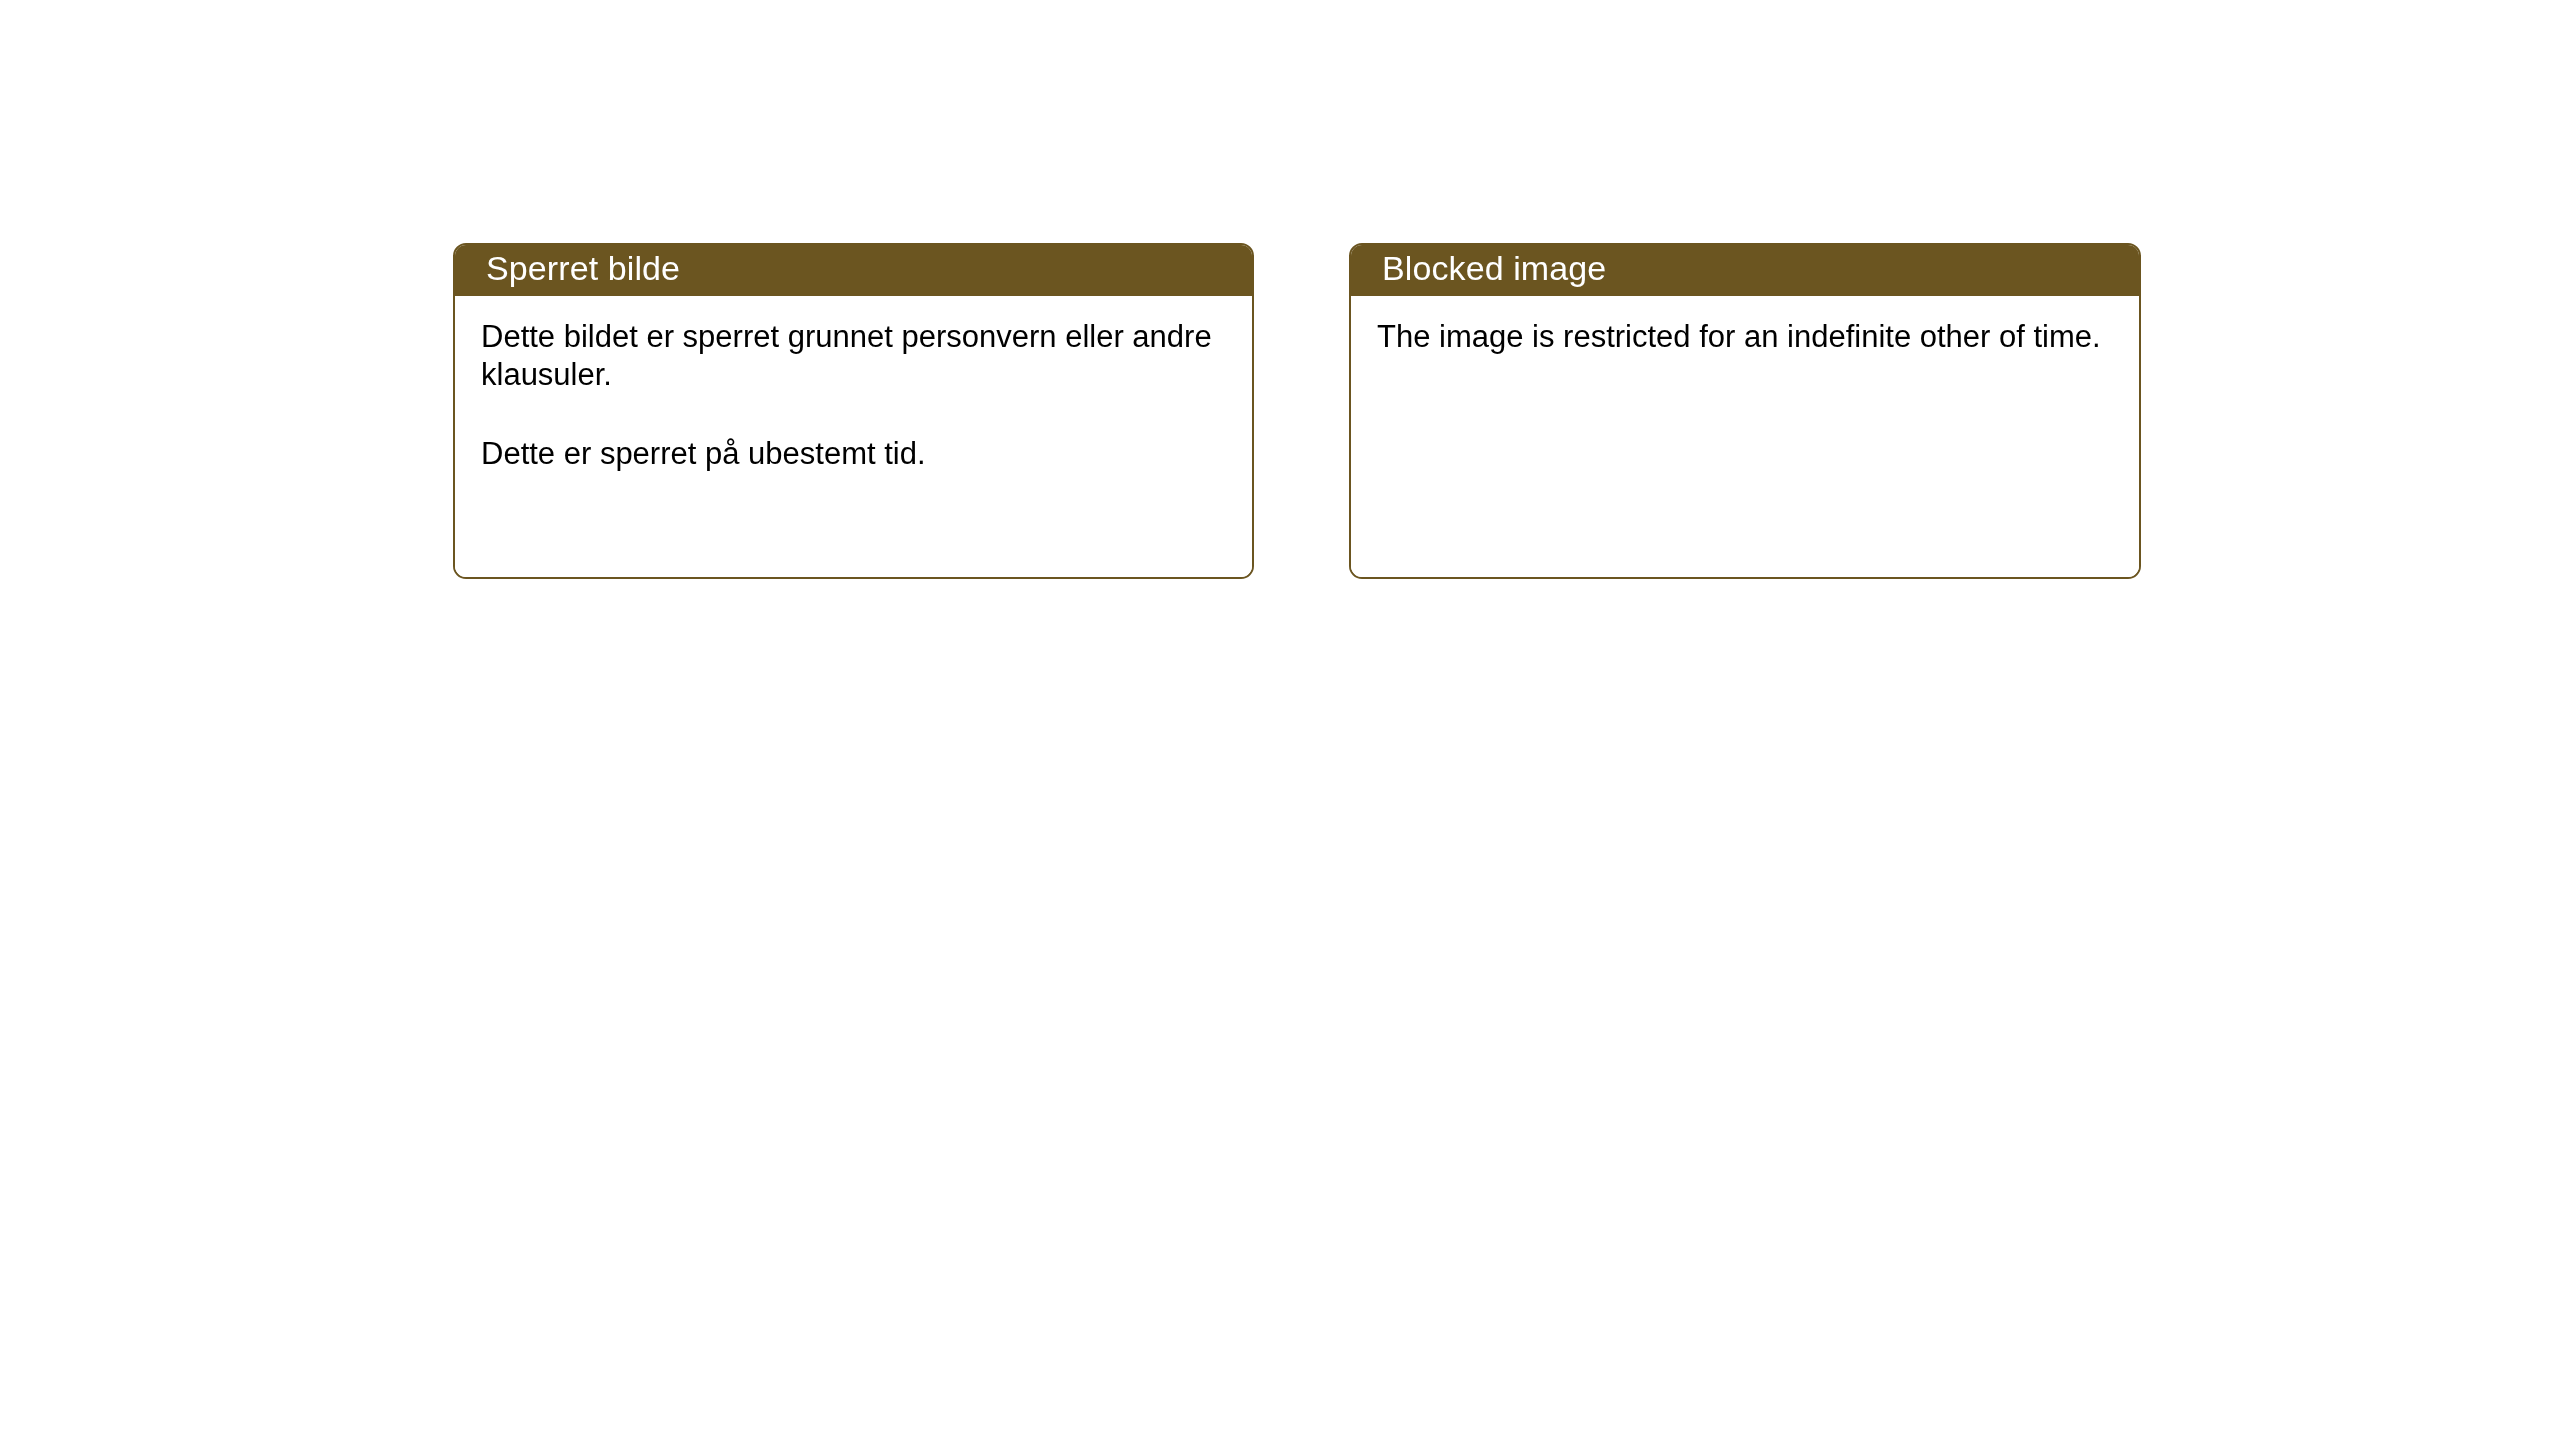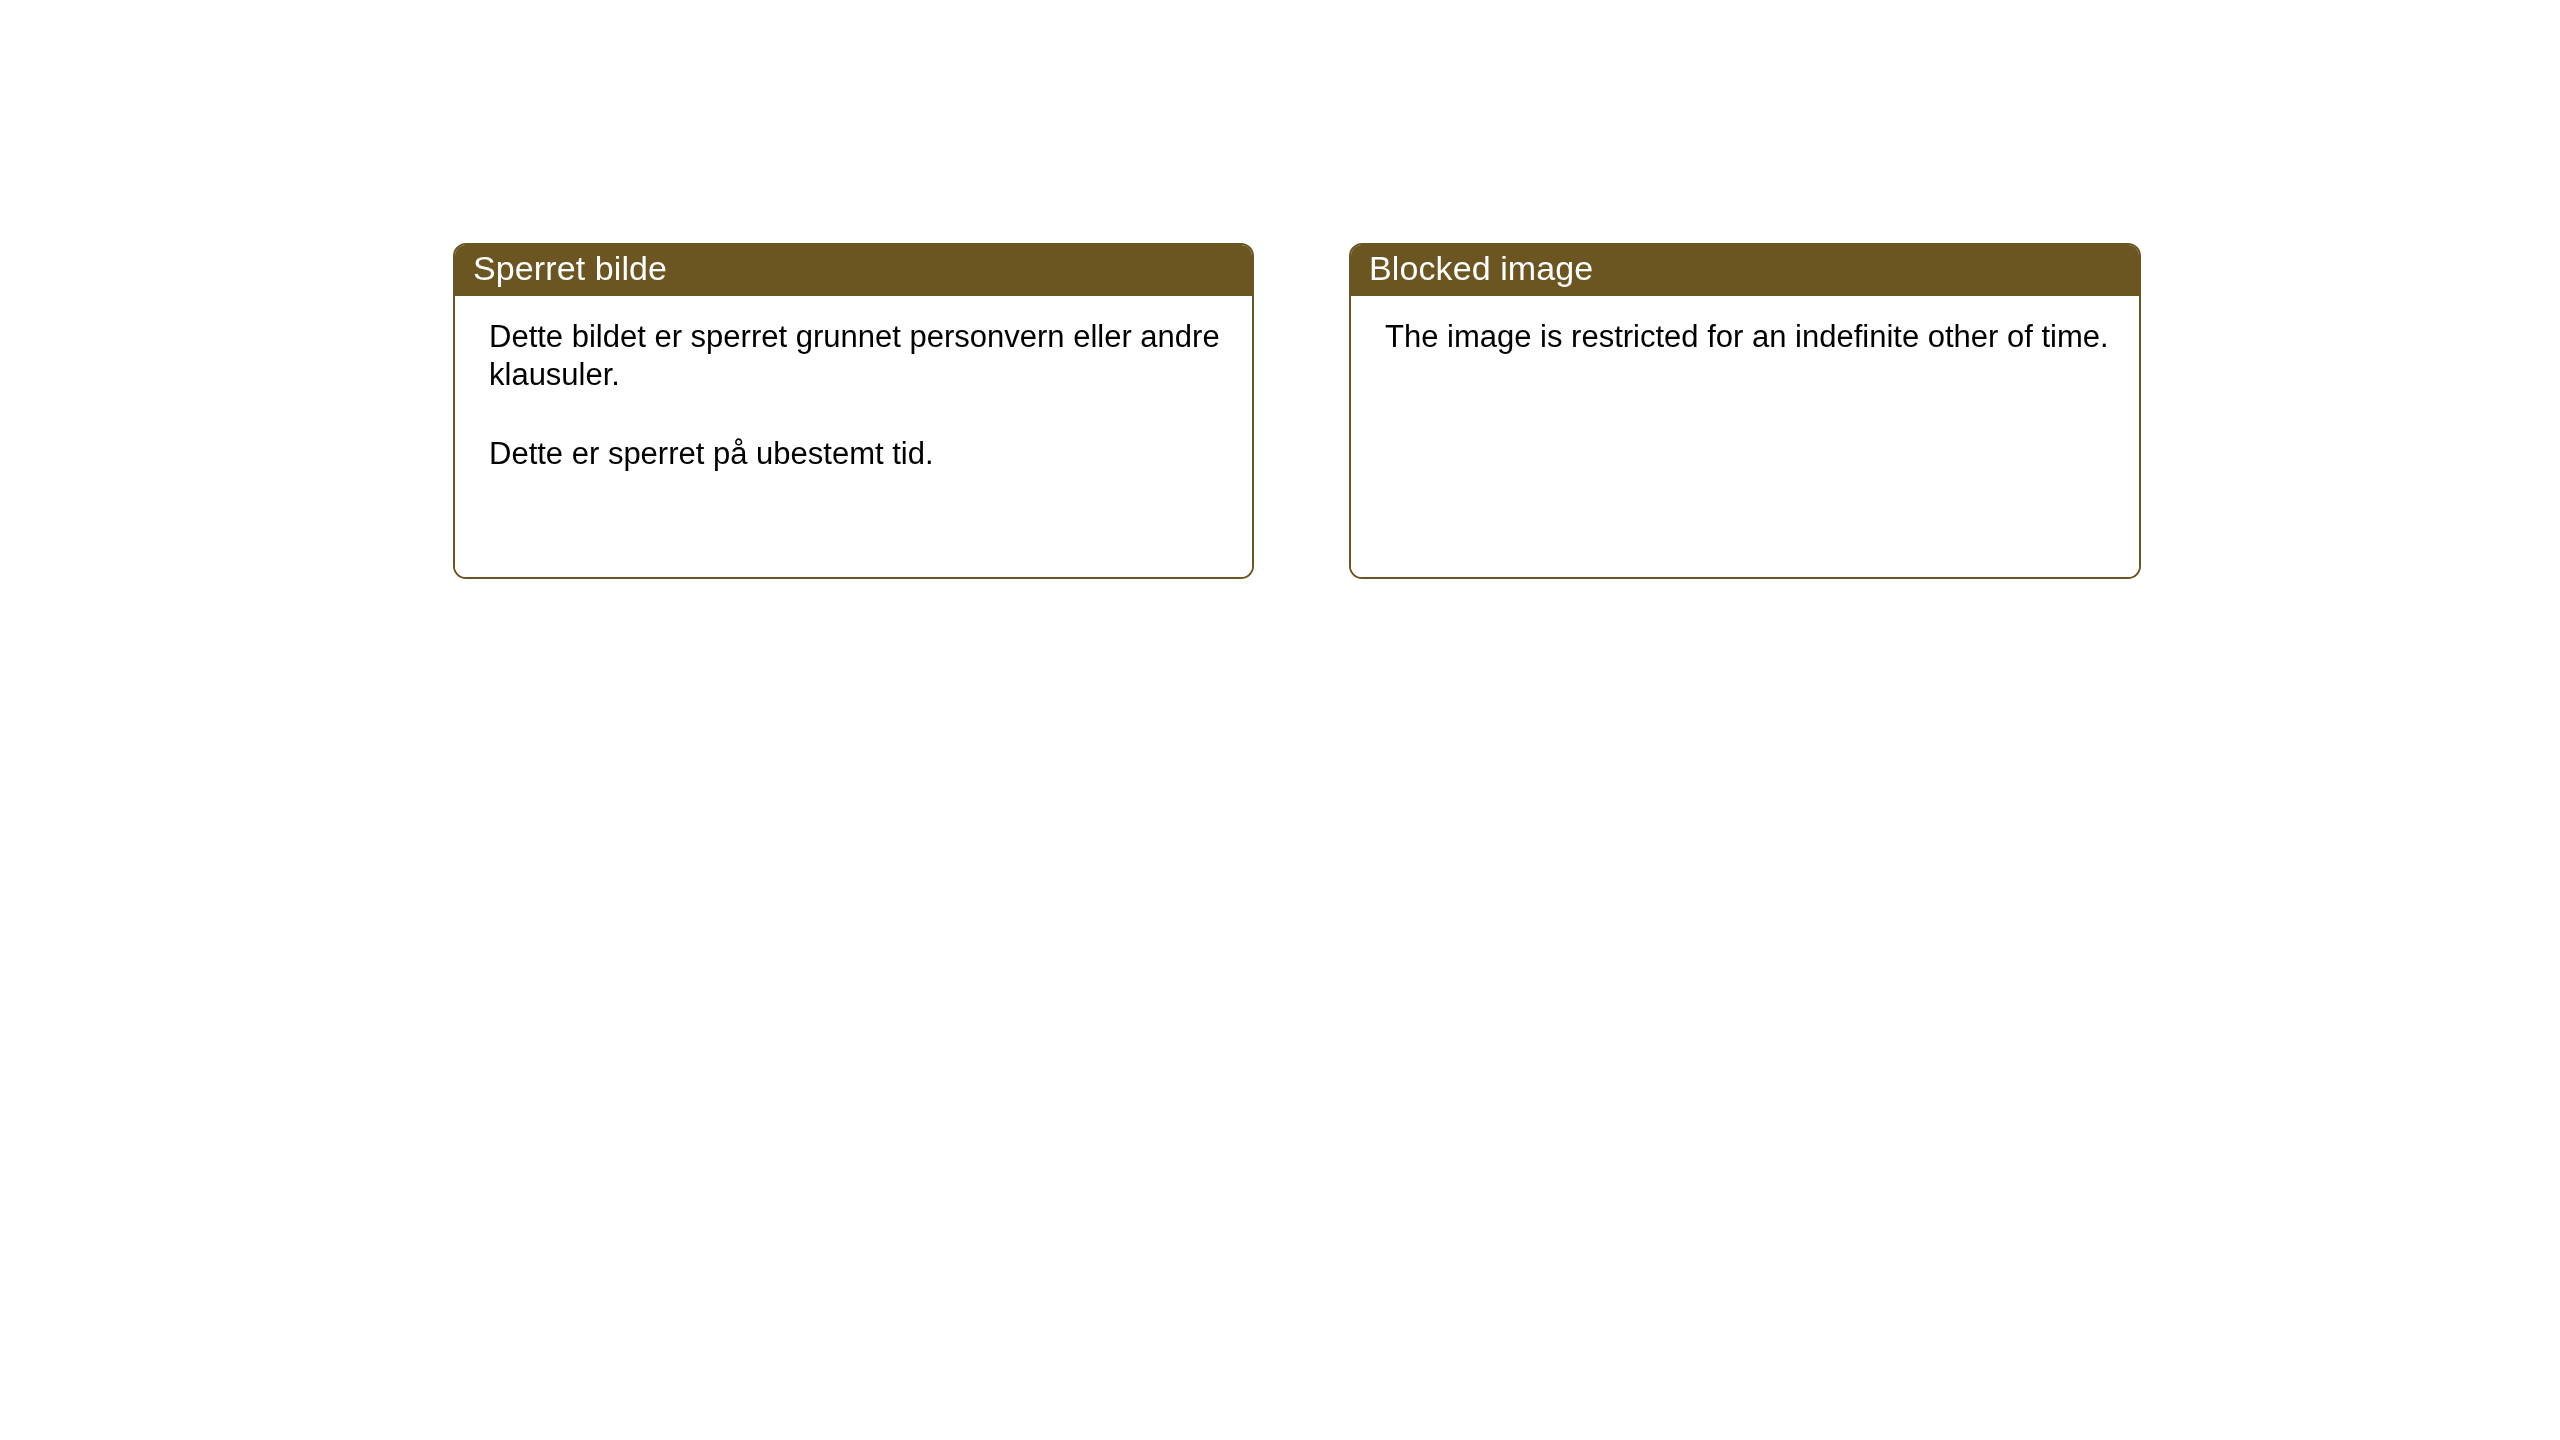--- a/index.html
+++ b/index.html
@@ -38,40 +38,40 @@
 
   .notice-card.card-no { width: 801px; min-height: 336px; }
   .notice-card.card-en { width: 792px; min-height: 336px; margin-left: 29px; }
 
   .card-header {
     background: #6B5520;
     color: #ffffff;
     height: 53px;
     display: flex;
     align-items: center;
-    padding: 0 0 0 20px;
+    padding: 0 0 0 33px;
     box-sizing: border-box;
     margin: -2px -2px 0 -2px;
     border-top-left-radius: 12px;
     border-top-right-radius: 12px;
   }
 
   .card-title {
     font-size: 34px;
     font-weight: normal;
     line-height: 1;
     letter-spacing: 0.1px;
     color: #ffffff;
     margin: 0;
     padding-bottom: 3px;
   }
 
   .card-body {
     flex: 1 1 auto;
-    padding: 22px 26px 26px 34px;
+    padding: 22px 26px 26px 26px;
     box-sizing: border-box;
     background: #ffffff;
   }
 
   .card-paragraph {
     font-size: 31px;
     line-height: 1.24;
     color: #000000;
     margin: 0;
   }

